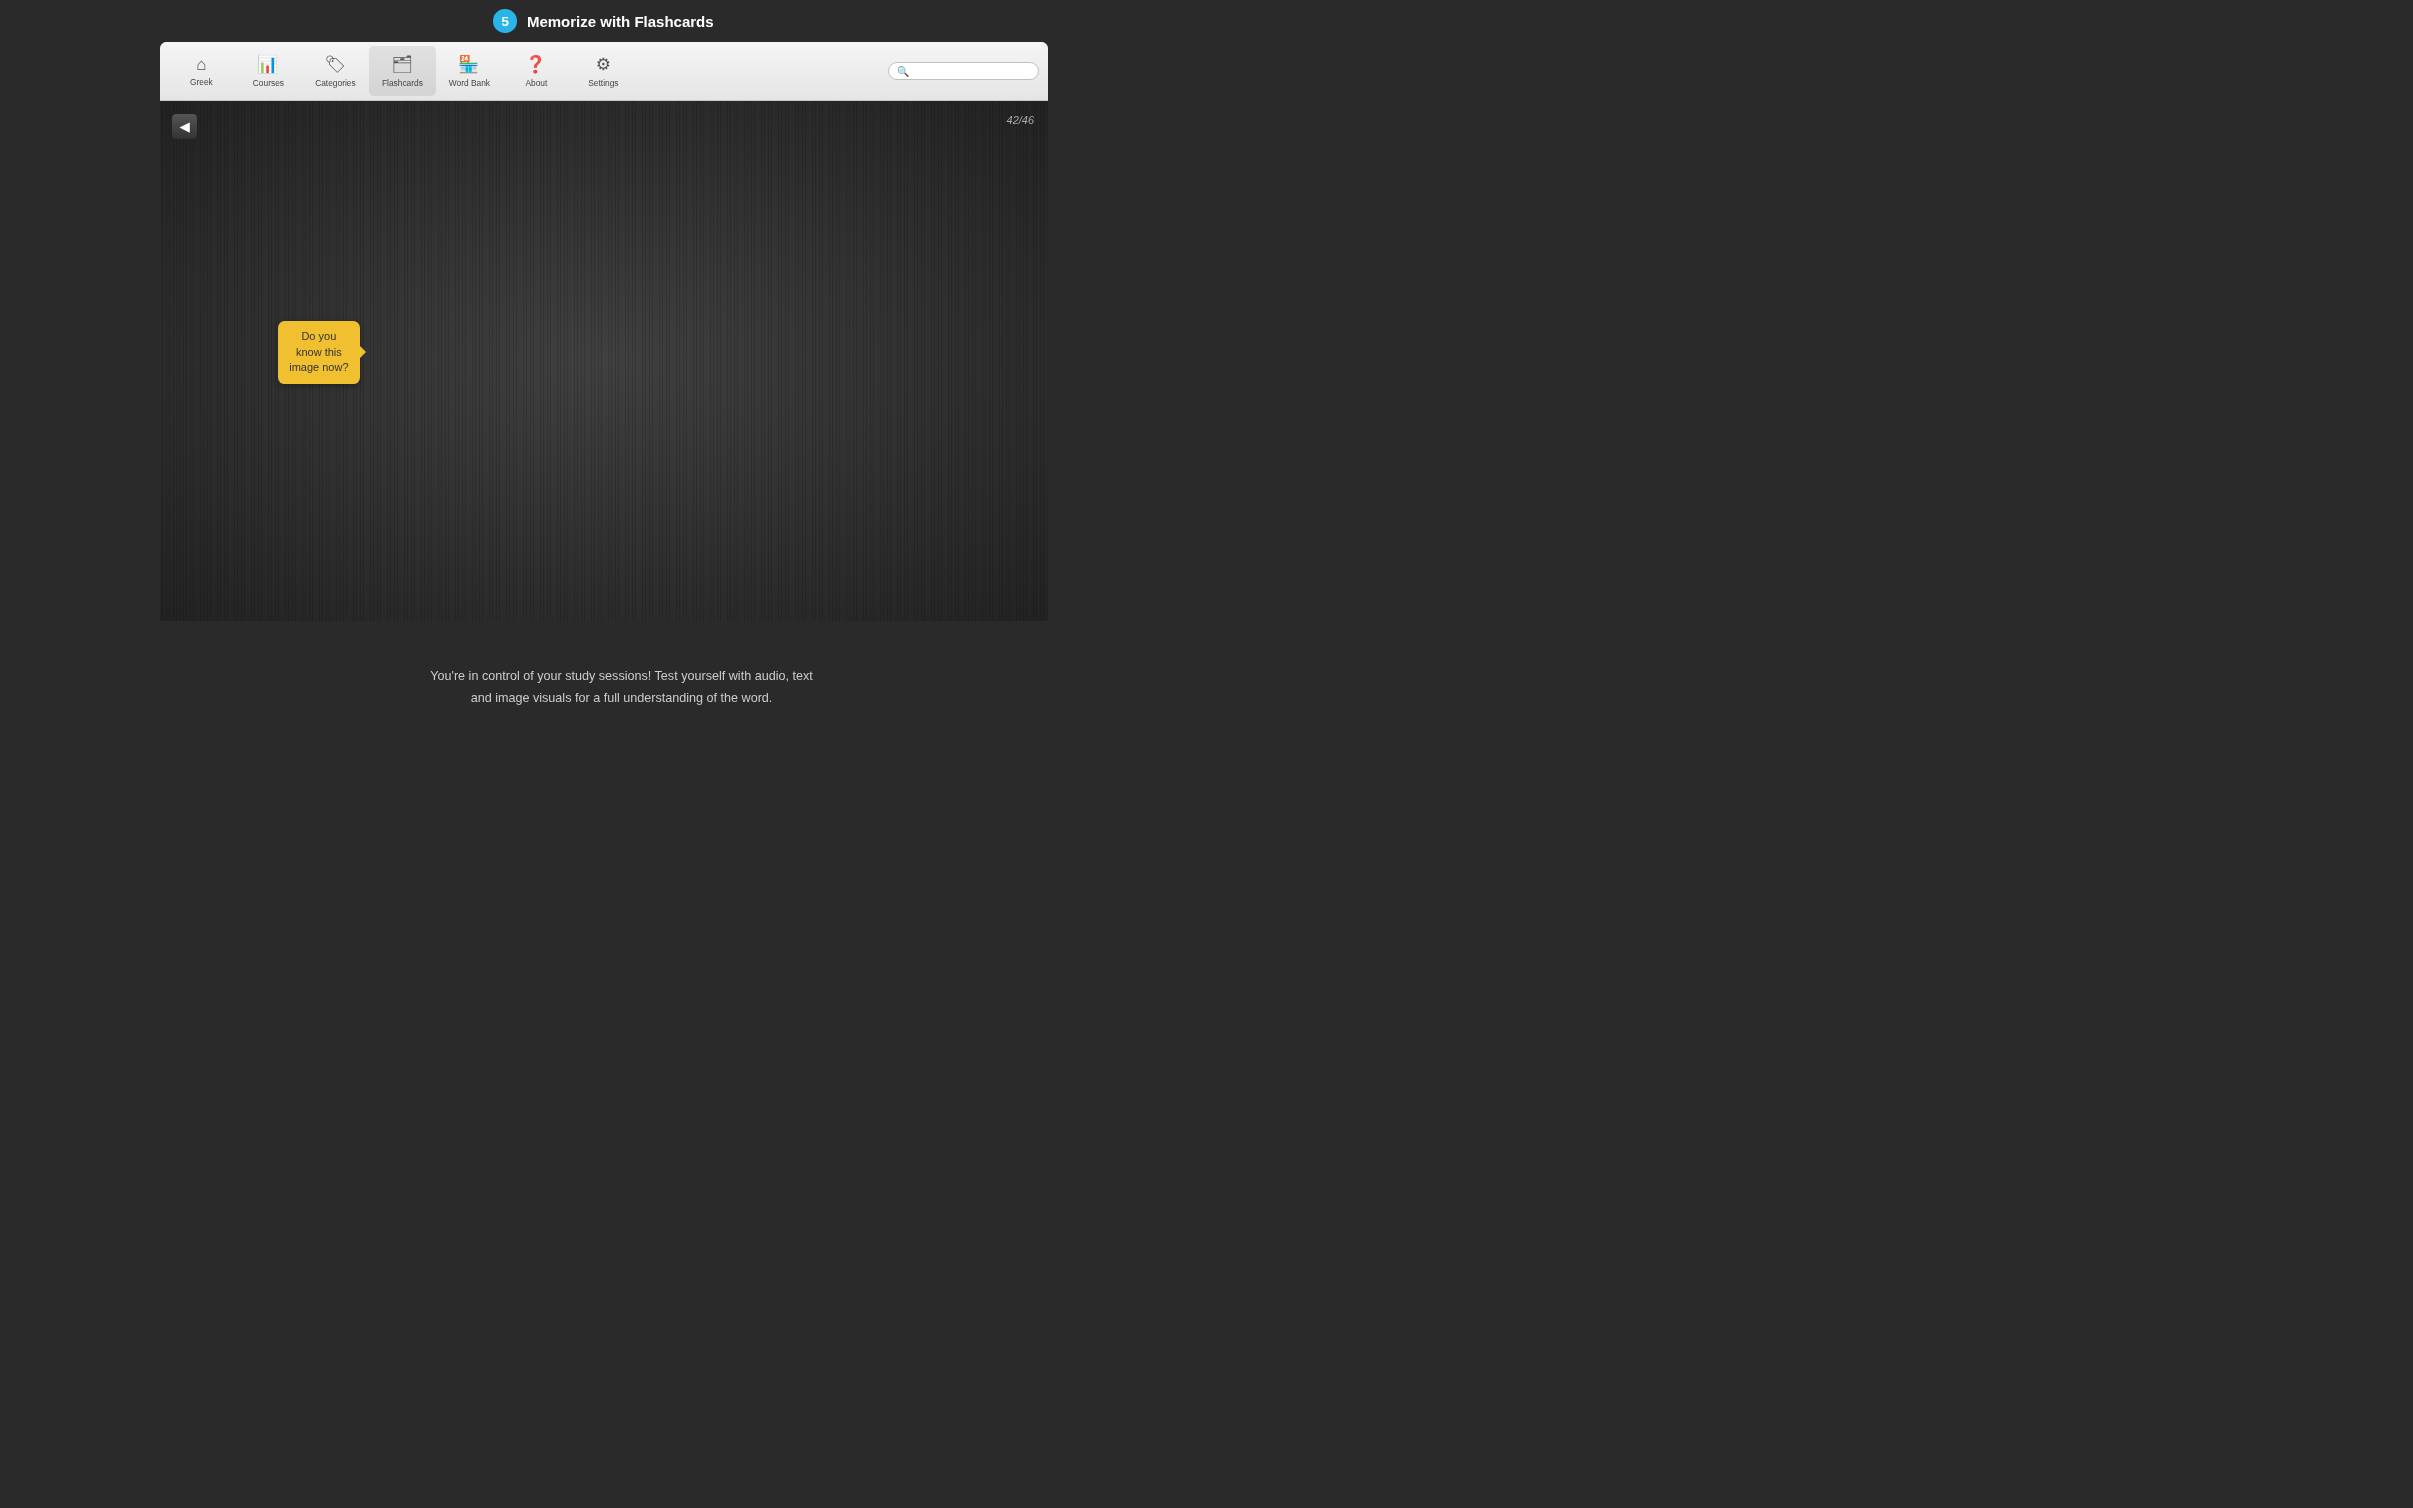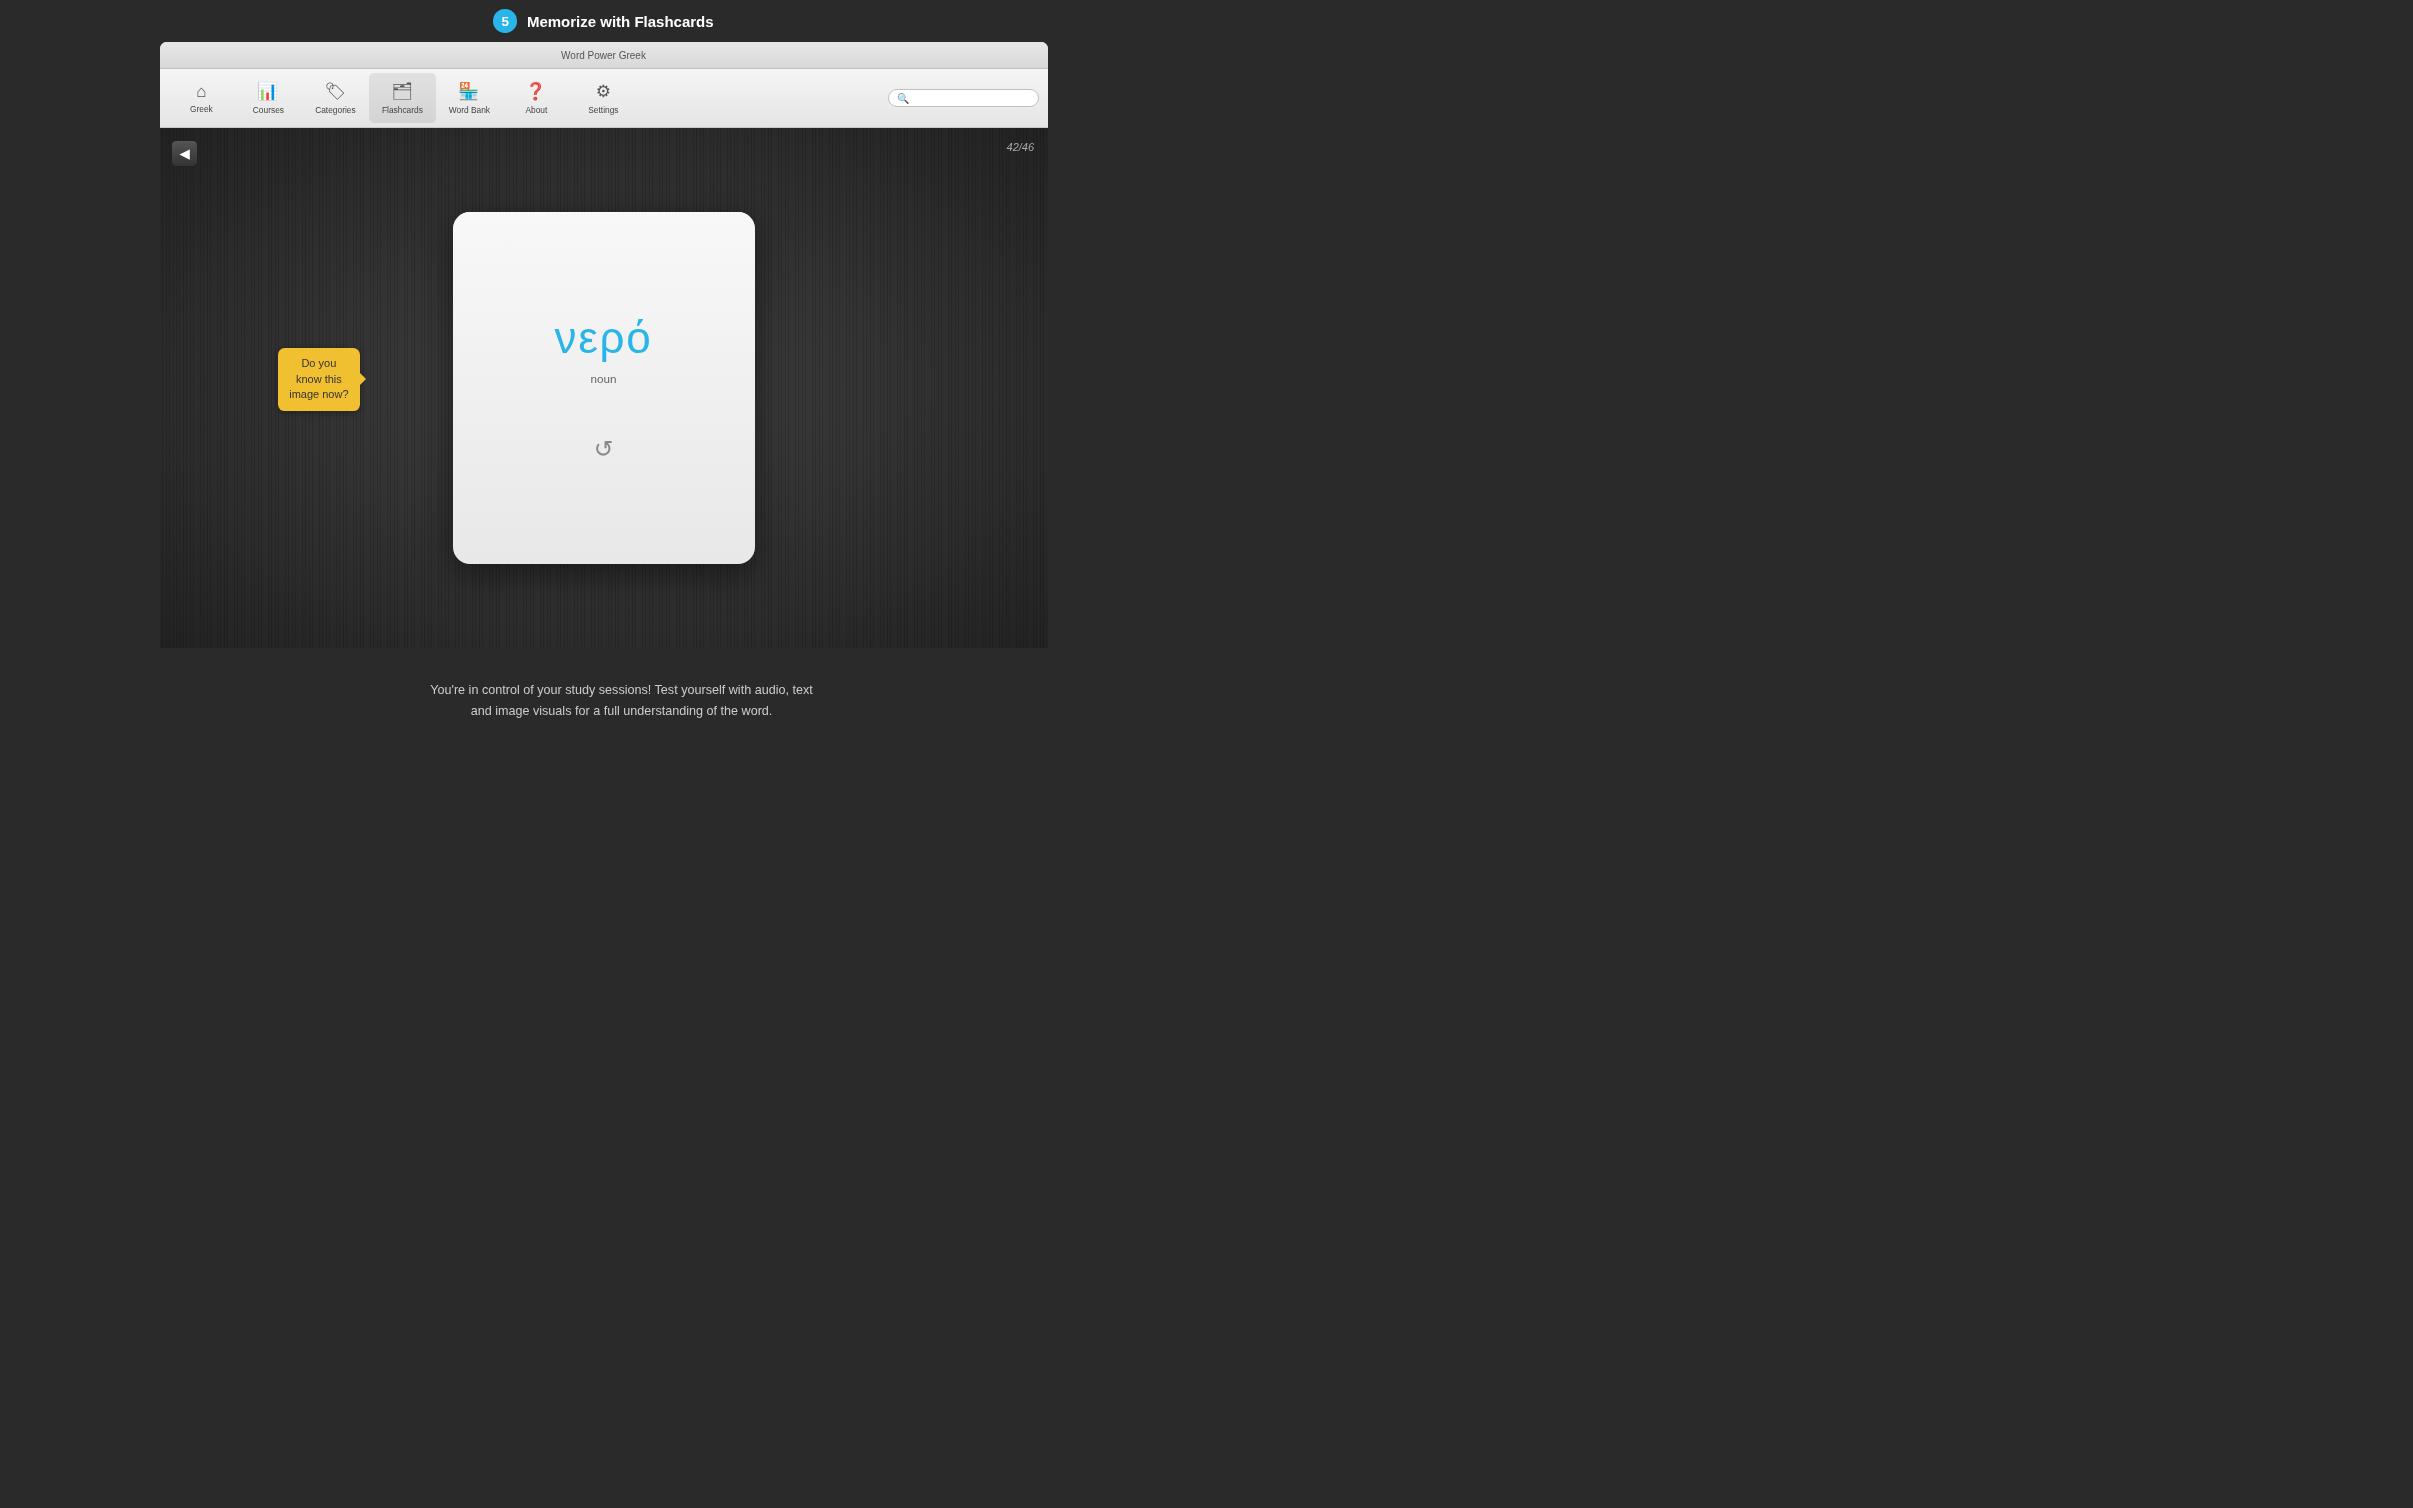--- a/index.html
+++ b/index.html
@@ -278,23 +278,20 @@
 
 <div class="top-bar">
   <div class="app-icon-circle">
     <span>5</span>
   </div>
   <span class="app-title">Memorize with Flashcards</span>
 </div>
 
 <div class="main-window">
 
-  <div class="window-titlebar">
-    <span class="window-title-text">Word Power Greek</span>
-  </div>
 
   <div class="toolbar">
     <div class="toolbar-nav">
 
       <div class="toolbar-item">
         <span class="toolbar-icon">⌂</span>
         <span class="toolbar-label">Greek</span>
       </div>
 
       <div class="toolbar-item">
@@ -341,25 +338,20 @@
     </div>
 
     <div class="card-counter">42/46</div>
 
     <div class="tooltip-bubble">
       <span>Do you</span><br>
       <span>know this</span><br>
       <span>image now?</span>
     </div>
 
-    <div class="flashcard">
-      <div class="card-word">νερό</div>
-      <div class="card-type">noun</div>
-      <div class="card-flip-icon">↺</div>
-    </div>
 
   </div>
 </div>
 
 <div class="bottom-description">
   <p class="bottom-text">
     <span>You're in control of your study sessions! Test yourself with audio, text</span><br>
     <span>and image visuals for a full understanding of the word.</span>
   </p>
 </div>

